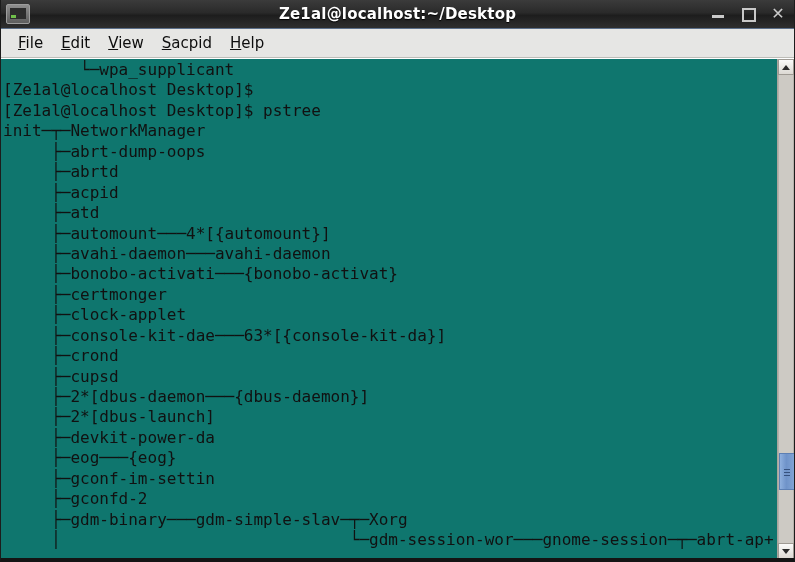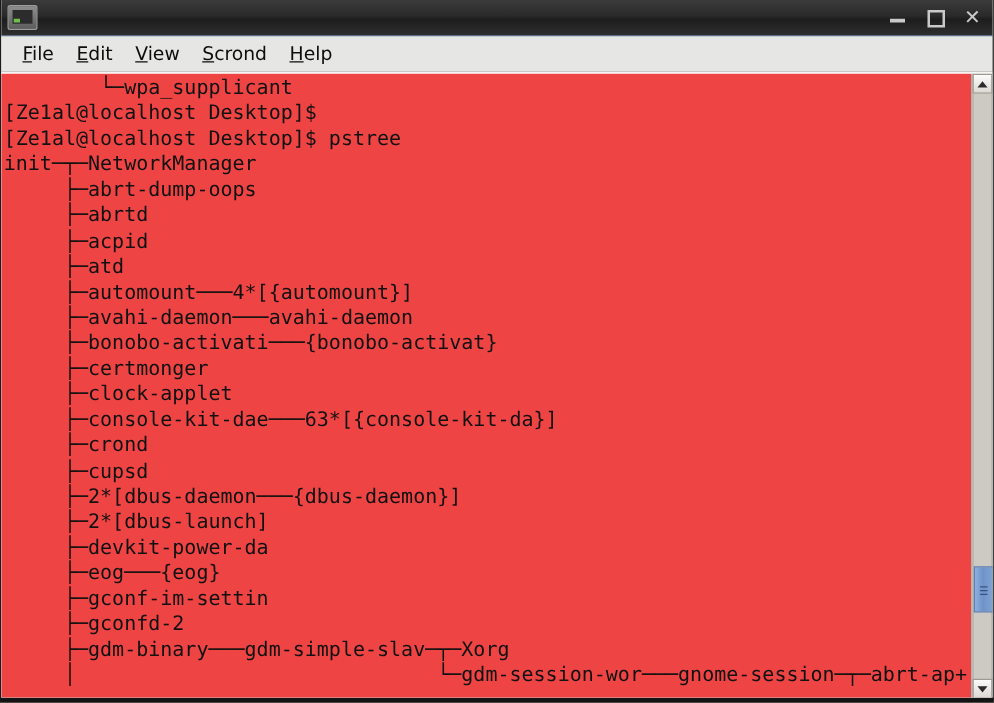--- a/index.html
+++ b/index.html
@@ -131,21 +131,21 @@
     background: #ffffff;
     display: flex;
     box-sizing: border-box;
     border-top: 1px solid #ffffff;
   }
   #term-text {
     flex: 1 1 auto;
     position: relative;
     overflow: hidden;
     padding: 0;
-    background: #ef4444;
+    background: #0f766e;
   }
   #term-lines {
     position: absolute;
     left: 2px;
     top: 1px;
     font-family: "DejaVu Sans Mono", monospace;
     font-size: 16px;
     line-height: 20.45px;
     color: #111111;
     white-space: pre;
@@ -214,32 +214,33 @@
   #sb-thumb .g2 { top: 18px; }
   #sb-thumb .g3 { top: 21px; }
 </style>
 </head>
 <body>
 
 <div id="window">
 
   <div id="titlebar">
     <div id="win-icon"></div>
+    <div id="title-text">Ze1al@localhost:~/Desktop</div>
     <div id="win-buttons">
       <div class="win-btn min"></div>
       <div class="win-btn max"></div>
       <div class="win-btn close">✕</div>
     </div>
   </div>
 
   <div id="menubar">
     <div class="menu-item"><span class="mn">F</span><span>ile</span></div>
     <div class="menu-item"><span class="mn">E</span><span>dit</span></div>
     <div class="menu-item"><span class="mn">V</span><span>iew</span></div>
-    <div class="menu-item"><span class="mn">S</span><span>crond</span></div>
+    <div class="menu-item"><span class="mn">S</span><span>acpid</span></div>
     <div class="menu-item"><span class="mn">H</span><span>elp</span></div>
   </div>
 
   <div id="term-area">
     <div id="term-text">
       <div id="term-lines"><div class="tline">        └─wpa_supplicant</div><div class="tline">[Ze1al@localhost Desktop]$</div><div class="tline">[Ze1al@localhost Desktop]$ pstree</div><div class="tline">init─┬─NetworkManager</div><div class="tline">     ├─abrt-dump-oops</div><div class="tline">     ├─abrtd</div><div class="tline">     ├─acpid</div><div class="tline">     ├─atd</div><div class="tline">     ├─automount───4*[{automount}]</div><div class="tline">     ├─avahi-daemon───avahi-daemon</div><div class="tline">     ├─bonobo-activati───{bonobo-activat}</div><div class="tline">     ├─certmonger</div><div class="tline">     ├─clock-applet</div><div class="tline">     ├─console-kit-dae───63*[{console-kit-da}]</div><div class="tline">     ├─crond</div><div class="tline">     ├─cupsd</div><div class="tline">     ├─2*[dbus-daemon───{dbus-daemon}]</div><div class="tline">     ├─2*[dbus-launch]</div><div class="tline">     ├─devkit-power-da</div><div class="tline">     ├─eog───{eog}</div><div class="tline">     ├─gconf-im-settin</div><div class="tline">     ├─gconfd-2</div><div class="tline">     ├─gdm-binary───gdm-simple-slav─┬─Xorg</div><div class="tline">     │                              └─gdm-session-wor───gnome-session─┬─abrt-ap+</div></div>
     </div>
 
     <div id="scrollbar">
       <div class="sb-btn up">

